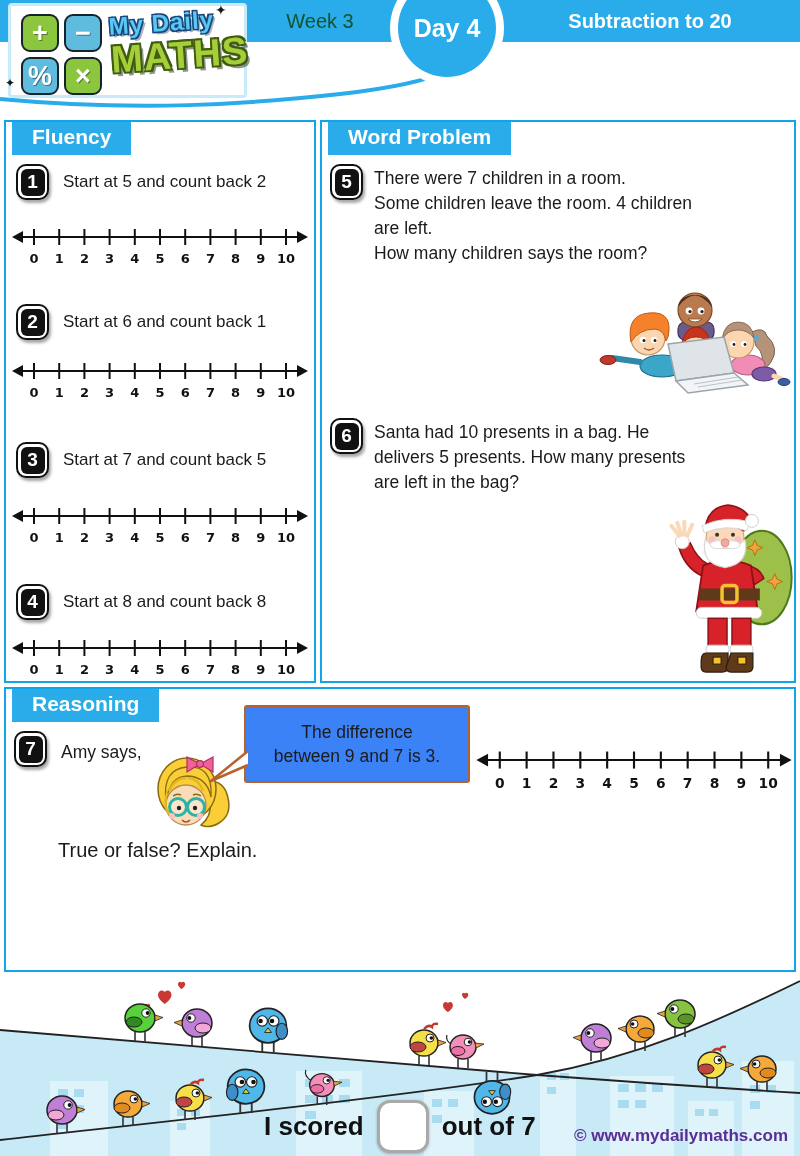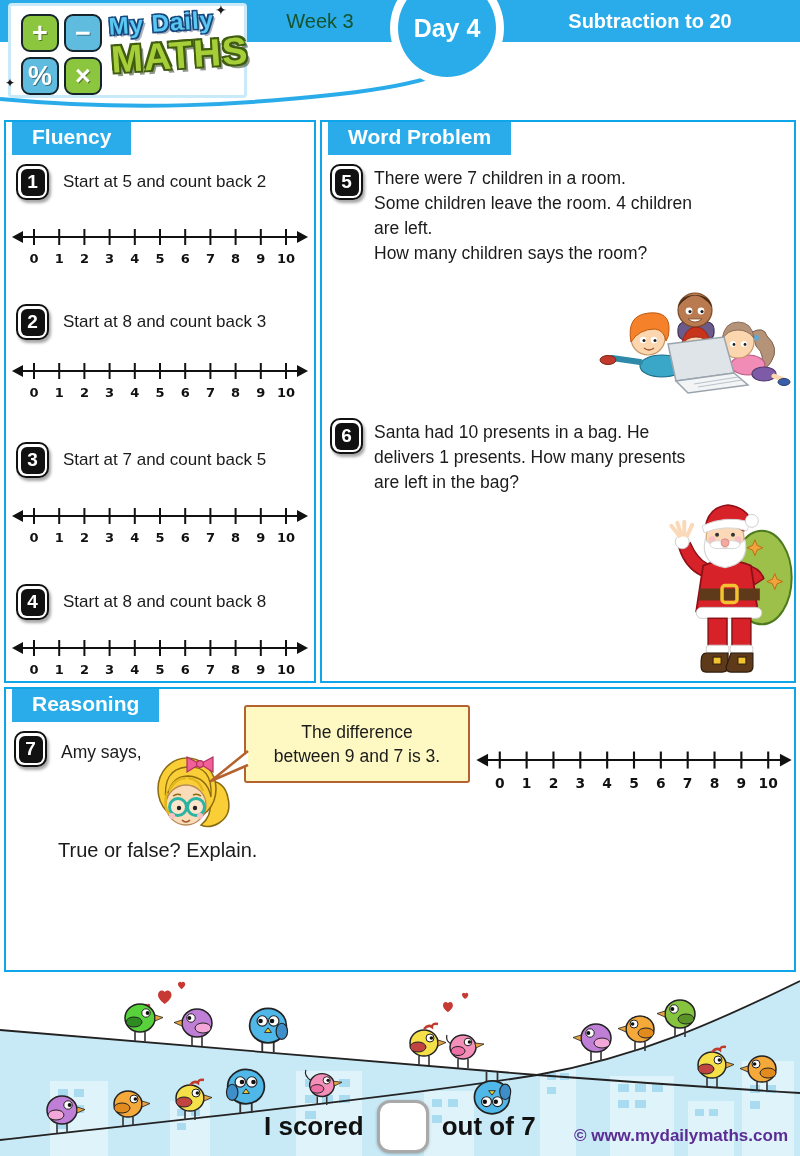--- a/index.html
+++ b/index.html
@@ -51,21 +51,21 @@
                   display:flex; align-items:center; justify-content:center; font-size:19px; font-weight:bold; }
 
   .prob-row { position:absolute; display:flex; align-items:center; gap:14px; }
   .prob-text { font-size:17px; color:#1b1b1b; }
   .nl { position:absolute; }
 
   
   .wp-text { position:absolute; left:52px; font-size:17.5px; line-height:25px; color:#1b1b1b; width:420px; }
 
   
-  .bubble { position:absolute; left:238px; top:16px; width:226px; height:78px; background:#fef9c3;
+  .bubble { position:absolute; left:238px; top:16px; width:226px; height:78px; background:#3b82f6;
             border:2.5px solid #B5622F; border-radius:3px; display:flex; flex-direction:column;
             align-items:center; justify-content:center; font-size:17.5px; line-height:24px;
             color:#1b1b1b; z-index:2; }
   .bubble-tail { position:absolute; left:-37px; top:42px; width:40px; height:36px; overflow:visible; }
   .prompt { position:absolute; left:52px; top:150px; font-size:20px; color:#1b1b1b; }
 
   
   .footer-art { position:absolute; left:0; top:975px; width:800px; height:181px; }
   .score-row { position:absolute; left:264px; top:1100px; display:flex; align-items:center; gap:13px; z-index:5; }
   .score-text { font-size:26px; font-weight:bold; color:#111; }
@@ -140,21 +140,21 @@
         <line x1="250.79999999999998" y1="8" x2="250.79999999999998" y2="24" stroke="#111" stroke-width="2"></line>
         <text x="250.79999999999998" y="42" text-anchor="middle" font-size="13" font-weight="bold" fill="#111" font-family="DejaVu Sans, sans-serif">9</text>
         <line x1="276" y1="8" x2="276" y2="24" stroke="#111" stroke-width="2"></line>
         <text x="276" y="42" text-anchor="middle" font-size="13" font-weight="bold" fill="#111" font-family="DejaVu Sans, sans-serif">10</text>
       </svg>
 
     <div class="prob-row" style="left:10px; top:182px;">
       <span class="badge">
           <span class="inner">2</span>
         </span>
-      <span class="prob-text">Start at 8 and count back 3</span>
+      <span class="prob-text">Start at 6 and count back 1</span>
     </div>
     <svg class="nl" style="left:4px; top:233px; width:300px; height:46px;" viewBox="0 0 300 46">
         <line x1="10" y1="16" x2="290" y2="16" stroke="#111" stroke-width="2"></line>
         <polygon points="2,16 13,10 13,22" fill="#111"></polygon>
         <polygon points="298,16 287,10 287,22" fill="#111"></polygon>
         <line x1="24" y1="8" x2="24" y2="24" stroke="#111" stroke-width="2"></line>
         <text x="24" y="42" text-anchor="middle" font-size="13" font-weight="bold" fill="#111" font-family="DejaVu Sans, sans-serif">0</text>
         <line x1="49.2" y1="8" x2="49.2" y2="24" stroke="#111" stroke-width="2"></line>
         <text x="49.2" y="42" text-anchor="middle" font-size="13" font-weight="bold" fill="#111" font-family="DejaVu Sans, sans-serif">1</text>
         <line x1="74.4" y1="8" x2="74.4" y2="24" stroke="#111" stroke-width="2"></line>
@@ -305,21 +305,21 @@
       <polygon points="70,64 126,57 136,93 78,101" fill="#DFE4E9" stroke="#9aa4ad" stroke-width="1.5"></polygon>
       <polygon points="78,101 136,93 150,105 90,113" fill="#F2F4F6" stroke="#9aa4ad" stroke-width="1.5"></polygon>
       <path d="M96,104 l44,-7 M100,107 l44,-7" stroke="#b9c2ca" stroke-width="1"></path>
     </svg>
 
     <div style="position:absolute; left:8px; top:296px;" class="badge">
       <span class="inner">6</span>
     </div>
     <div class="wp-text" style="top:298px;">
       <div>Santa had 10 presents in a bag. He</div>
-      <div>delivers 1 presents. How many presents</div>
+      <div>delivers 5 presents. How many presents</div>
       <div>are left in the bag?</div>
     </div>
 
     <svg style="position:absolute; left:338px; top:372px; width:140px; height:184px;" viewBox="0 0 130 185">
       <ellipse cx="97" cy="84" rx="30" ry="47" fill="#9DC04B" stroke="#4E7A1E" stroke-width="2"></ellipse>
       <g fill="#F2A33C" stroke="#B86E14" stroke-width="1">
         <path transform="translate(90,54)" d="M0,-8 L2.3,-2.3 L8,0 L2.3,2.3 L0,8 L-2.3,2.3 L-8,0 L-2.3,-2.3 Z"></path>
         <path transform="translate(110,88)" d="M0,-8 L2.3,-2.3 L8,0 L2.3,2.3 L0,8 L-2.3,2.3 L-8,0 L-2.3,-2.3 Z"></path>
         <path transform="translate(88,116)" d="M0,-8 L2.3,-2.3 L8,0 L2.3,2.3 L0,8 L-2.3,2.3 L-8,0 L-2.3,-2.3 Z"></path>
       </g>

